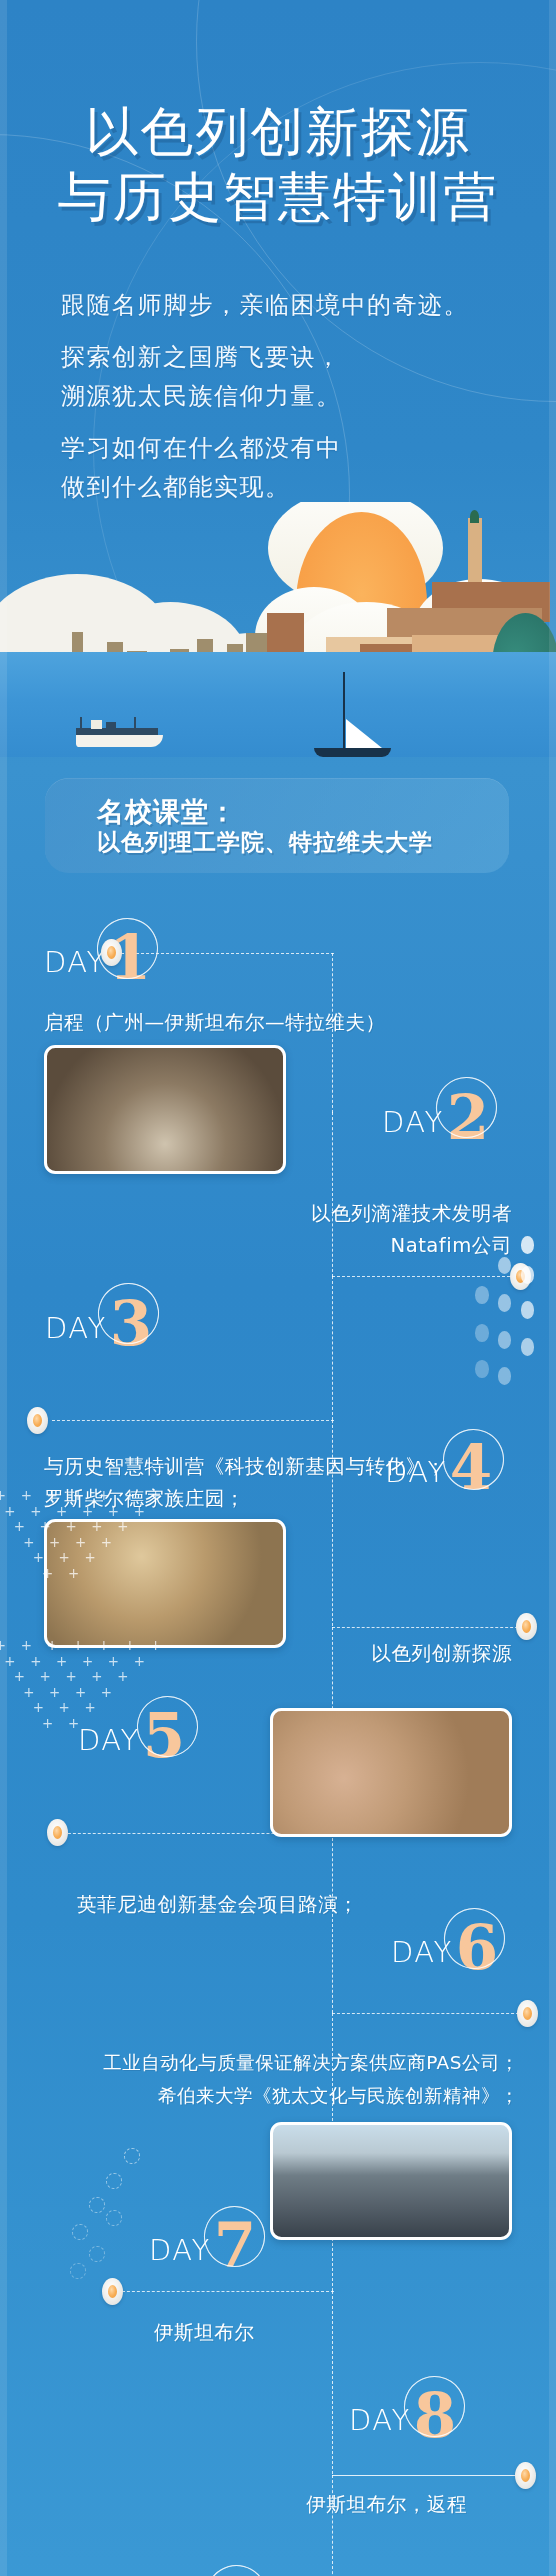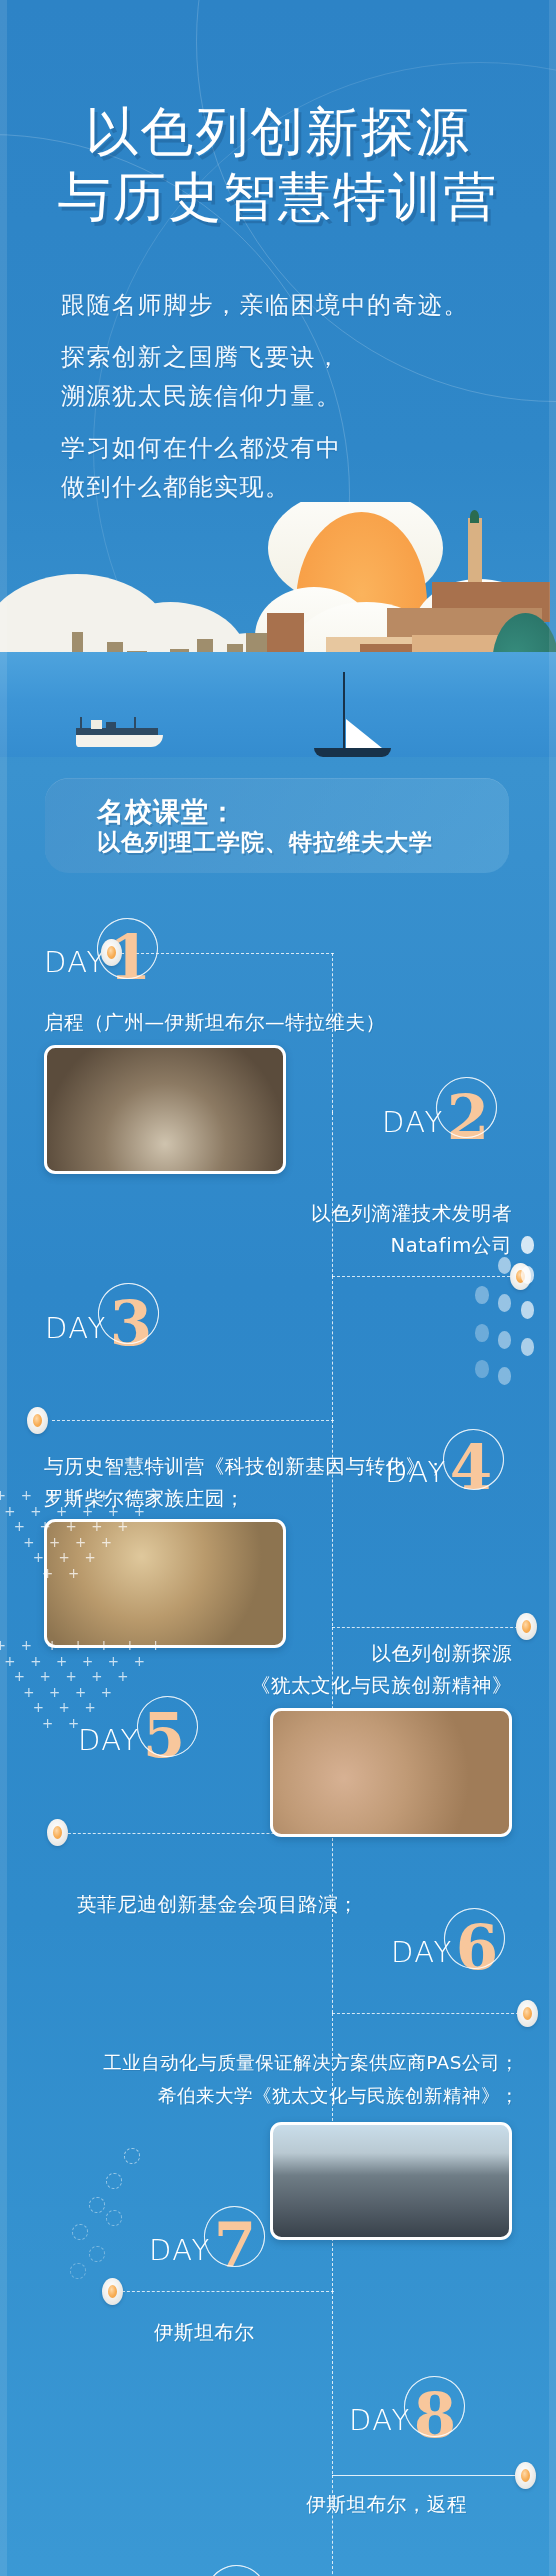--- a/index.html
+++ b/index.html
@@ -234,21 +234,20 @@
   <div class="day-text" style="left:44px;top:588px;">罗斯柴尔德家族庄园；</div>
   <div class="photo ph-castle" style="left:44px;top:623px;width:242px;height:129px;"></div>
 
   <div class="day-label" style="left:385px;top:541px;">
     <span class="day-word">DAY</span><span class="day-num">4</span>
   </div>
   <div class="orbit" style="left:443px;top:533px;transform:rotate(25deg);"></div>
   <div class="orbit" style="left:443px;top:533px;transform:rotate(-36deg);"></div>
   <div class="node" style="left:516px;top:717px;"></div>
   <div class="day-text r" style="right:44px;top:743px;">以色列创新探源</div>
-  <div class="day-text r" style="right:44px;top:775px;">《犹太文化与民族创新精神》</div>
   <div class="photo ph-uni" style="right:44px;top:812px;width:242px;height:129px;"></div>
 
   <div class="day-label" style="left:78px;top:809px;">
     <span class="day-word">DAY</span><span class="day-num">5</span>
   </div>
   <div class="orbit" style="left:137px;top:800px;transform:rotate(26deg);"></div>
   <div class="orbit" style="left:137px;top:800px;transform:rotate(-32deg);"></div>
   <div class="node" style="left:47px;top:923px;"></div>
   <div class="day-text" style="left:77px;top:994px;">英菲尼迪创新基金会项目路演；</div>
 

